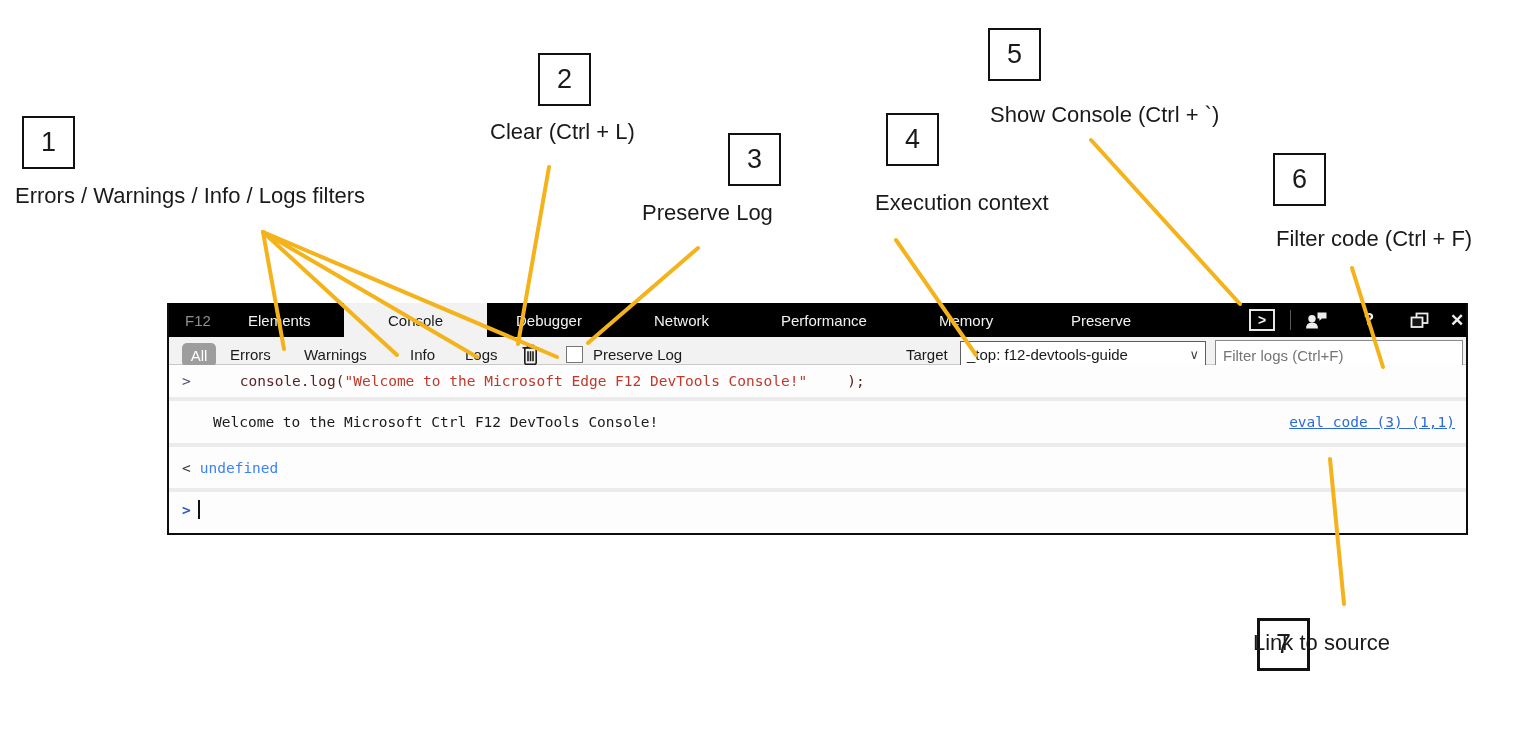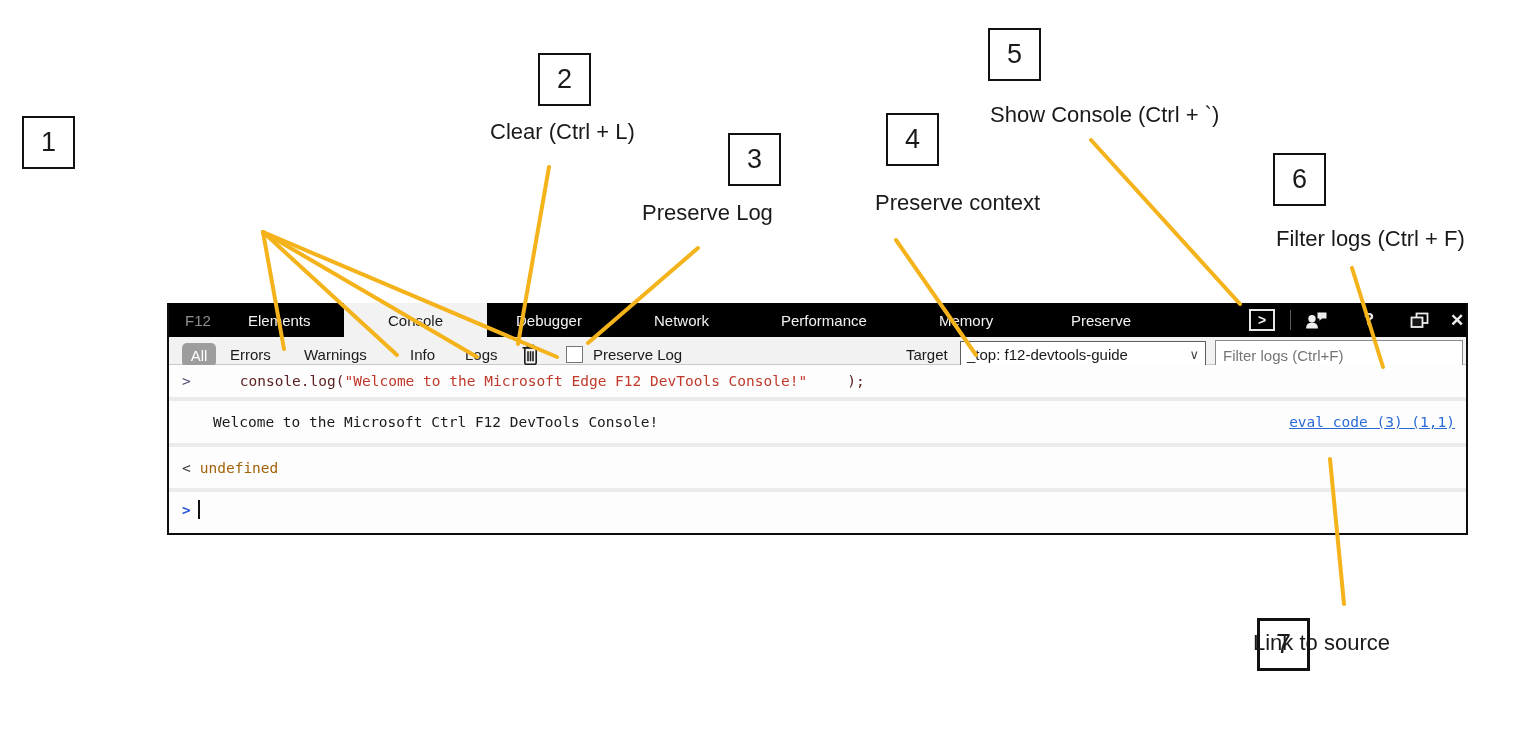--- a/index.html
+++ b/index.html
@@ -81,21 +81,21 @@
   .row-result { height:45px; padding-left:13px; }
   .row-prompt { height:35px; padding-left:13px; }
   .echo-prompt { color:#4a4a6e; margin-right:9px; }
   .echo-code   { color:#5e2222;margin-left:40px; }
   .echo-string { color:#c0392b; }
   .src-link {
     position:absolute; right:11px; top:50%; transform:translateY(-50%);
     color:#2b6bd7; font-size:14.5px;
   }
   .result-arrow { color:#333333; margin-right:9px; }
-  .result-val { color:#a16207; }
+  .result-val { color:#3b82f6; }
   .prompt-arrow { color:#2757d6; font-weight:bold; margin-right:7px; }
   .cursor-bar { display:inline-block; width:2px; height:19px; background:#111111; }
 </style>
 </head>
 <body>
 
 <div class="canvas">
 
   <div class="callout-box" style="left:22px;top:116px">
       <span>1</span>
@@ -112,25 +112,26 @@
   <div class="callout-box" style="left:988px;top:28px">
       <span>5</span>
     </div>
   <div class="callout-box" style="left:1273px;top:153px">
       <span>6</span>
     </div>
   <div class="callout-box thick" style="left:1257px;top:618px">
       <span>7</span>
     </div>
 
+  <div class="callout-label" style="left:15px;top:183px">Errors / Warnings / Info / Logs filters</div>
   <div class="callout-label" style="left:490px;top:119px">Clear (Ctrl + L)</div>
   <div class="callout-label" style="left:642px;top:200px">Preserve Log</div>
-  <div class="callout-label" style="left:875px;top:190px">Preserve context</div>
+  <div class="callout-label" style="left:875px;top:190px">Execution context</div>
   <div class="callout-label" style="left:990px;top:102px">Show Console (Ctrl + `)</div>
-  <div class="callout-label" style="left:1276px;top:226px">Filter logs (Ctrl + F)</div>
+  <div class="callout-label" style="left:1276px;top:226px">Filter code (Ctrl + F)</div>
   <div class="callout-label" style="left:1253px;top:630px">Link to source</div>
 
   <div class="devtools">
 
     <div class="titlebar">
       <div class="tb-tab dim" style="left:16px">F12</div>
       <div class="tb-tab" style="left:79px">Elements</div>
       <div class="tb-tab active" style="left:175px;width:143px">Console</div>
       <div class="tb-tab" style="left:347px">Debugger</div>
       <div class="tb-tab" style="left:485px">Network</div>

